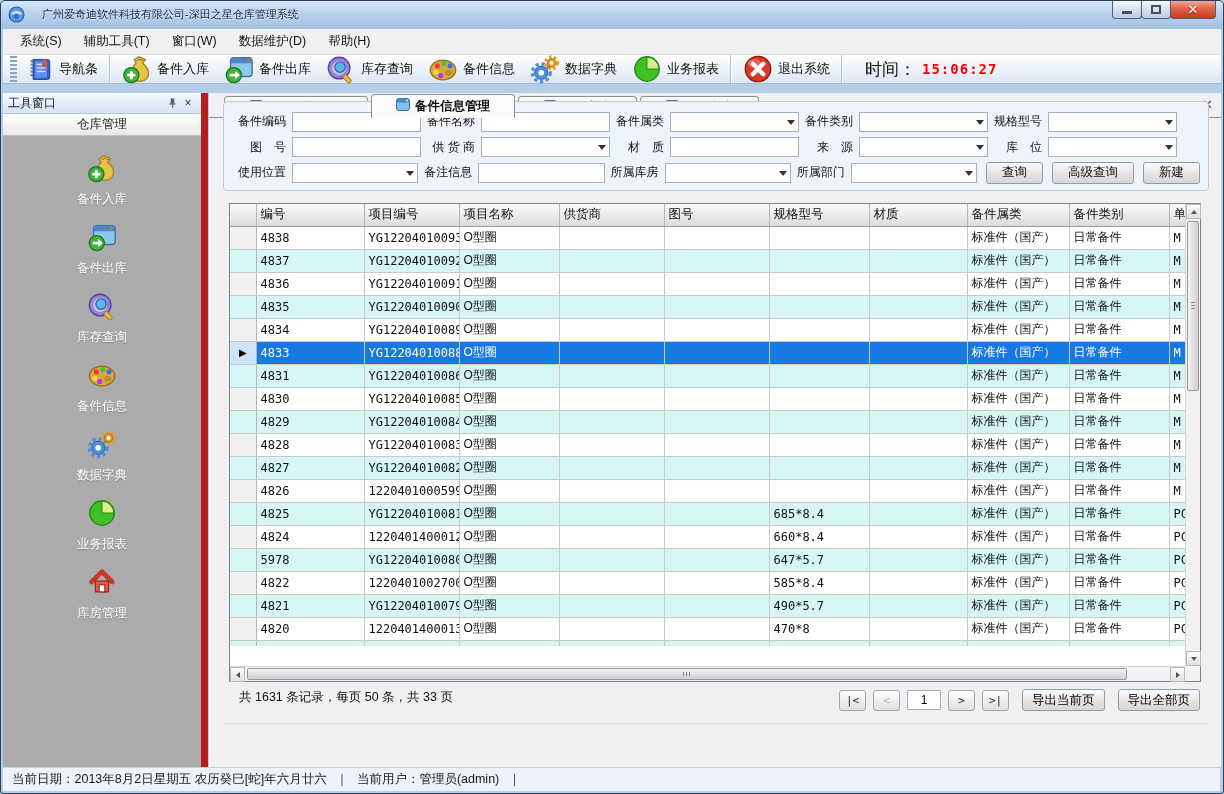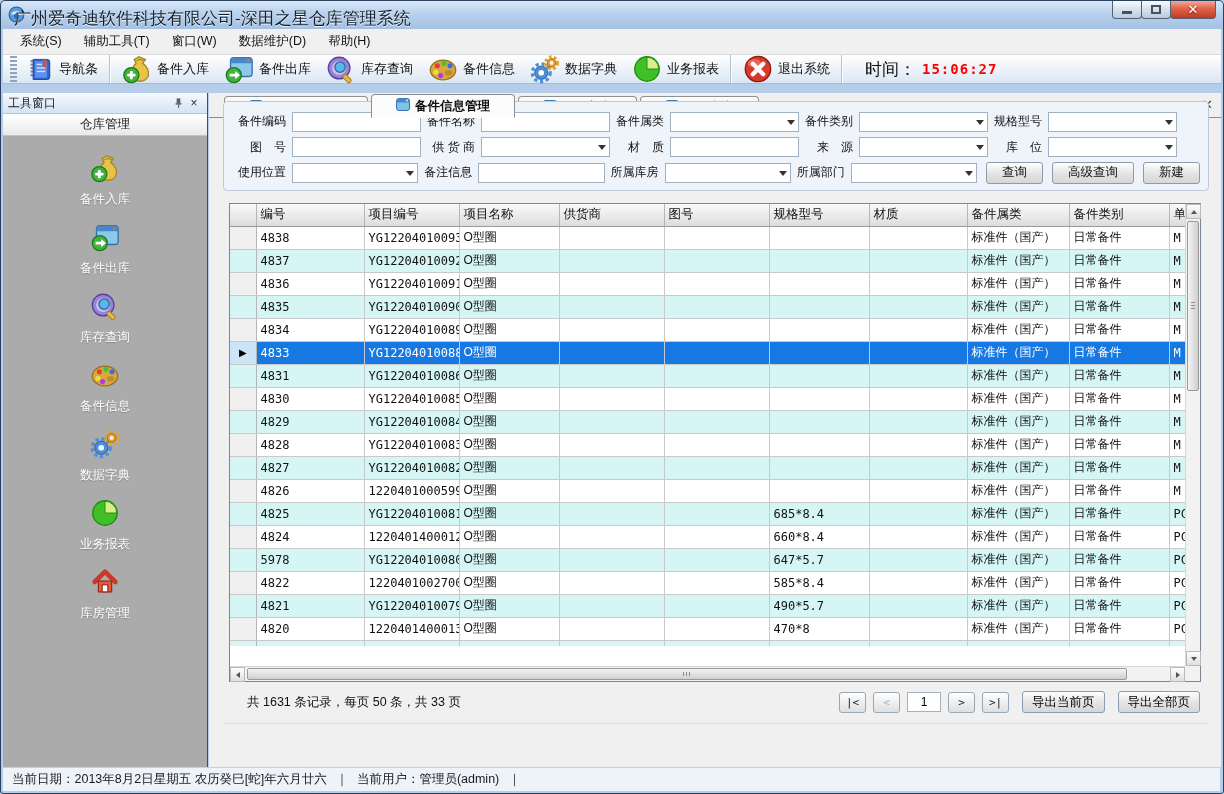--- a/index.html
+++ b/index.html
@@ -2,21 +2,21 @@
 <html><head>
 <meta charset="utf-8">
 <style>
   * { margin:0; padding:0; box-sizing:border-box; }
   html,body { width:1224px; height:794px; font-family:"Liberation Sans","DejaVu Sans",sans-serif; background:#b5cde9; overflow:hidden; }
   .frame { position:absolute; inset:0; border:1px solid #26405e; border-radius:5px 5px 3px 3px; pointer-events:none; z-index:60; }
 
   
   .titlebar { position:absolute; top:0; left:0; right:0; height:29px; background:linear-gradient(#dceafa,#b9d2ee 45%,#a3c0e2); border-radius:5px 5px 0 0; }
   .app-icon { position:absolute; left:8px; top:6px; width:17px; height:17px; }
-  .title-text { position:absolute; left:14px; top:7px; font-size:17px; color:#15202c; text-shadow:0 1px 0 rgba(255,255,255,.8); }
+  .title-text { position:absolute; left:42px; top:7px; font-size:11px; color:#15202c; text-shadow:0 1px 0 rgba(255,255,255,.8); }
   .win-controls { position:absolute; top:0; right:8px; display:flex; }
   .wc { width:30px; height:19px; border:1px solid #54606e; border-top:none; border-radius:0 0 4px 4px; background:linear-gradient(#fbfdfe,#dae5f2 45%,#b8cce2); display:flex; align-items:center; justify-content:center; margin-left:-1px; cursor:pointer; }
   .wc-close { width:46px; background:linear-gradient(#f6b2a2,#e0674e 45%,#c23a20); }
   .g-min { width:10px; height:3px; background:#44525f; margin-top:7px; }
   .g-max { width:10px; height:9px; border:2px solid #44525f; background:transparent; }
   .g-close { color:#fff; font-weight:bold; font-size:13px; line-height:1; text-shadow:0 1px 2px #7a1400; }
 
   
   .menubar { position:absolute; top:29px; left:3px; right:3px; height:26px; background:#f0f0f0; border-bottom:1px solid #dadada; display:flex; align-items:stretch; padding-left:6px; }
   .menu-item { padding:0 11px; display:flex; align-items:center; font-size:12.5px; color:#111; cursor:default; }
@@ -27,21 +27,21 @@
   .tb-items { display:flex; align-items:center; height:100%; }
   .tb-item { display:flex; align-items:center; gap:4px; padding:2px 7px; height:34px; border-radius:3px; cursor:pointer; }
   .tb-icon svg { display:block; }
   .tb-label { font-size:13px; color:#111; white-space:nowrap; }
   .tb-sep { width:1px; height:28px; background:#b3c1d4; margin:0 4px; box-shadow:1px 0 0 #fff; }
   .tb-time { display:flex; align-items:center; gap:6px; padding-left:8px; }
   .time-label { font-size:17px; color:#111;padding-left:11px; }
   .time-value { font-size:14px; font-weight:bold; color:#f00; font-family:"DejaVu Sans Mono",monospace; letter-spacing:1px; }
 
   
-  .sidebar { position:absolute; top:93px; left:3px; width:205px; bottom:27px; background:#ababab; border-right:1px solid #b91c1c; display:flex; flex-direction:column;justify-content:center; }
+  .sidebar { position:absolute; top:93px; left:3px; width:205px; bottom:27px; background:#ababab; border-right:7px solid #b91c1c; display:flex; flex-direction:column;justify-content:center; }
   .sb-head { height:21px; background:linear-gradient(#f6fafd,#d5e3f2); border-bottom:1px solid #b4c6da; display:flex; align-items:center; padding:0 5px; }
   .sb-head-title { flex:1; font-size:12px; color:#223; }
   .sb-tool { width:16px; height:15px; display:flex; align-items:center; justify-content:center; color:#334; font-size:12px; cursor:pointer; }
   .sb-group { height:22px; background:linear-gradient(#ffffff,#e9e9e9); border-bottom:1px solid #c2c2c2; display:flex; align-items:center; justify-content:center; font-size:12.5px; color:#222; }
   .sb-body { flex:1; display:flex; flex-direction:column; align-items:center; padding-top:16px; gap:13px; overflow:hidden; }
   .sb-item { display:flex; flex-direction:column; align-items:center; gap:3px; cursor:pointer; width:110px; }
   .sb-item .sb-label { font-size:12.5px; color:#fff; text-shadow:0 1px 1px rgba(0,0,0,.25); }
 
   
   .content { position:absolute; top:93px; left:209px; right:3px; bottom:27px; background:#f0f0f0; }
@@ -82,21 +82,21 @@
   .tri-u { width:0;height:0;border-left:3px solid transparent;border-right:3px solid transparent;border-bottom:4px solid #555; }
   .tri-d { width:0;height:0;border-left:3px solid transparent;border-right:3px solid transparent;border-top:4px solid #555; }
   .tri-l { width:0;height:0;border-top:3px solid transparent;border-bottom:3px solid transparent;border-right:4px solid #555; }
   .tri-r { width:0;height:0;border-top:3px solid transparent;border-bottom:3px solid transparent;border-left:4px solid #555; }
   .vsb-thumb { position:absolute; left:1px; right:1px; top:17px; height:170px; background:linear-gradient(90deg,#f4f4f4,#cfcfcf); border:1px solid #9a9a9a; border-radius:2px; cursor:grab; }
   .vsb-thumb:after { content:""; position:absolute; left:3px; right:3px; top:50%; height:7px; margin-top:-4px; background:repeating-linear-gradient(#8a8a8a 0 1px,transparent 1px 3px); }
   .hsb-thumb { position:absolute; top:1px; bottom:1px; left:17px; width:880px; background:linear-gradient(#f4f4f4,#cfcfcf); border:1px solid #9a9a9a; border-radius:2px; cursor:grab; }
   .hsb-thumb:after { content:""; position:absolute; top:3px; bottom:3px; left:50%; width:7px; margin-left:-4px; background:repeating-linear-gradient(90deg,#8a8a8a 0 1px,transparent 1px 3px); }
 
   
-  .pager { position:absolute; top:596px; left:20px; right:21px; height:26px; display:flex; align-items:center; }
+  .pager { position:absolute; top:596px; left:12px; right:21px; height:26px; display:flex; align-items:flex-start; }
   .pager-summary { font-size:12.5px; color:#111; margin-left:18px; }
   .pager-right { margin-left:auto; display:flex; align-items:center; gap:7px; }
   .pg-btn { width:27px; height:21px; font-size:11px; color:#222; background:linear-gradient(#fefefe,#dfdfdf); border:1px solid #9aa7b4; border-radius:3px; display:flex; align-items:center; justify-content:center; cursor:pointer; font-family:"DejaVu Sans Mono",monospace; }
   .pg-btn.disabled { color:#b0b0b0; cursor:default; }
   .pg-page { width:34px; height:20px; border:1px solid #a2b1c2; background:#fff; text-align:center; font-size:12px; }
   .pg-export { height:22px; padding:0 9px; margin-left:6px; font-size:12.5px; background:linear-gradient(#fefefe,#e3e3e3 55%,#d7d7d7); border:1px solid #8d9cab; border-radius:3px; cursor:pointer; white-space:nowrap; }
   .pager-sep { position:absolute; top:630px; left:14px; right:12px; border-top:1px solid #dcdcdc; }
 
   
   .statusbar { position:absolute; left:3px; right:4px; bottom:3px; height:24px; background:#eef3f9; border-top:1px solid #c3d0df; display:flex; align-items:center; padding-left:9px; gap:9px; font-size:12.5px; color:#1a1a1a; }

